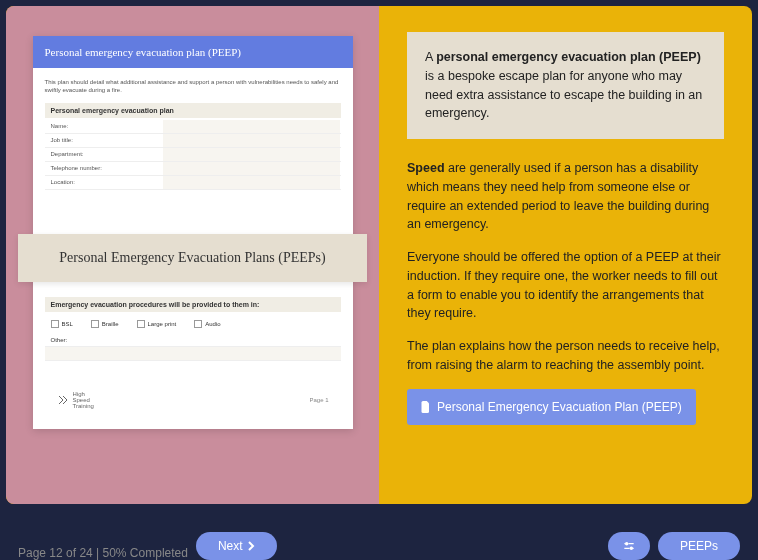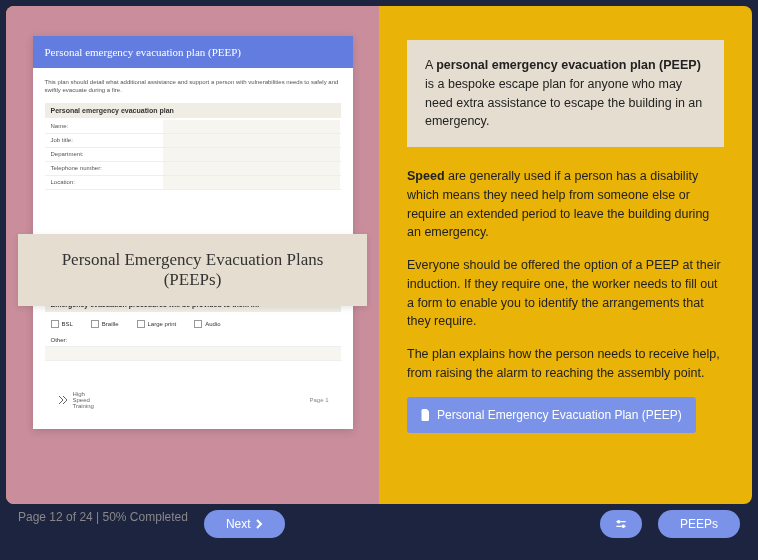--- a/index.html
+++ b/index.html
@@ -16,27 +16,27 @@
 .doc-val{width:60%;background:#f7f5f0;padding:3px 6px}
 .doc-gap{height:20px}
 .doc-checks{display:flex;gap:18px;padding:6px;font-size:6px}
 .doc-ck{display:flex;align-items:center;gap:3px}
 .doc-ck::before{content:"";width:6px;height:6px;border:1px solid #999;display:inline-block}
 .doc-other{padding:3px 6px;font-size:6px;border-bottom:1px solid #eee;min-height:12px}
 .doc-ft{display:flex;justify-content:space-between;align-items:center;padding:10px 12px;margin-top:20px}
 .doc-logo{display:flex;align-items:center;gap:4px;font-size:6px;color:#666}
 .doc-logo svg{width:12px;height:12px}
 .doc-pg{font-size:6px;color:#888}
-.overlay{position:absolute;top:228px;left:12px;right:12px;background:#e5ded0;padding:16px 20px;text-align:center;font-family:Georgia,serif;font-size:17px;color:#333;box-shadow:0 2px 6px rgba(0,0,0,.1)}
-.right{width:50%;padding:34px 28px;font-size:12.5px;color:#222;line-height:1.5;overflow:auto}
+.overlay{position:absolute;top:228px;left:12px;right:12px;background:#e5ded0;padding:16px 20px;text-align:center;font-family:Georgia,serif;font-size:14px;color:#333;box-shadow:0 2px 6px rgba(0,0,0,.1)}
+.right{width:50%;padding:26px 28px;font-size:12.5px;color:#222;line-height:1.5;overflow:auto}
 .callout{background:#e5ded0;padding:16px 18px;margin-bottom:20px}
 .para{margin-bottom:14px}
 .dlbtn{display:inline-flex;align-items:center;gap:6px;background:#7a92e8;color:#fff;padding:9px 14px;border-radius:3px;font-size:12px;cursor:pointer}
 .dlbtn svg{width:10px;height:12px;fill:#fff}
-.footer{height:50px;display:flex;align-items:flex-start;padding:0 18px;gap:16px}
+.footer{height:50px;display:flex;align-items:flex-end;padding:0 18px;gap:8px}
 .pgtxt{color:#888;font-size:12px;flex:0 0 auto;margin-right:auto}
 .btn{background:#7a92e8;color:#fff;border:none;border-radius:16px;padding:7px 22px;font-size:12px;cursor:pointer;display:inline-flex;align-items:center;gap:4px}
 .btn-sm{padding:7px 14px}
 .spacer{flex:1}
 </style>
 </head>
 <body>
 
 <div class="content">
   <div class="left">

